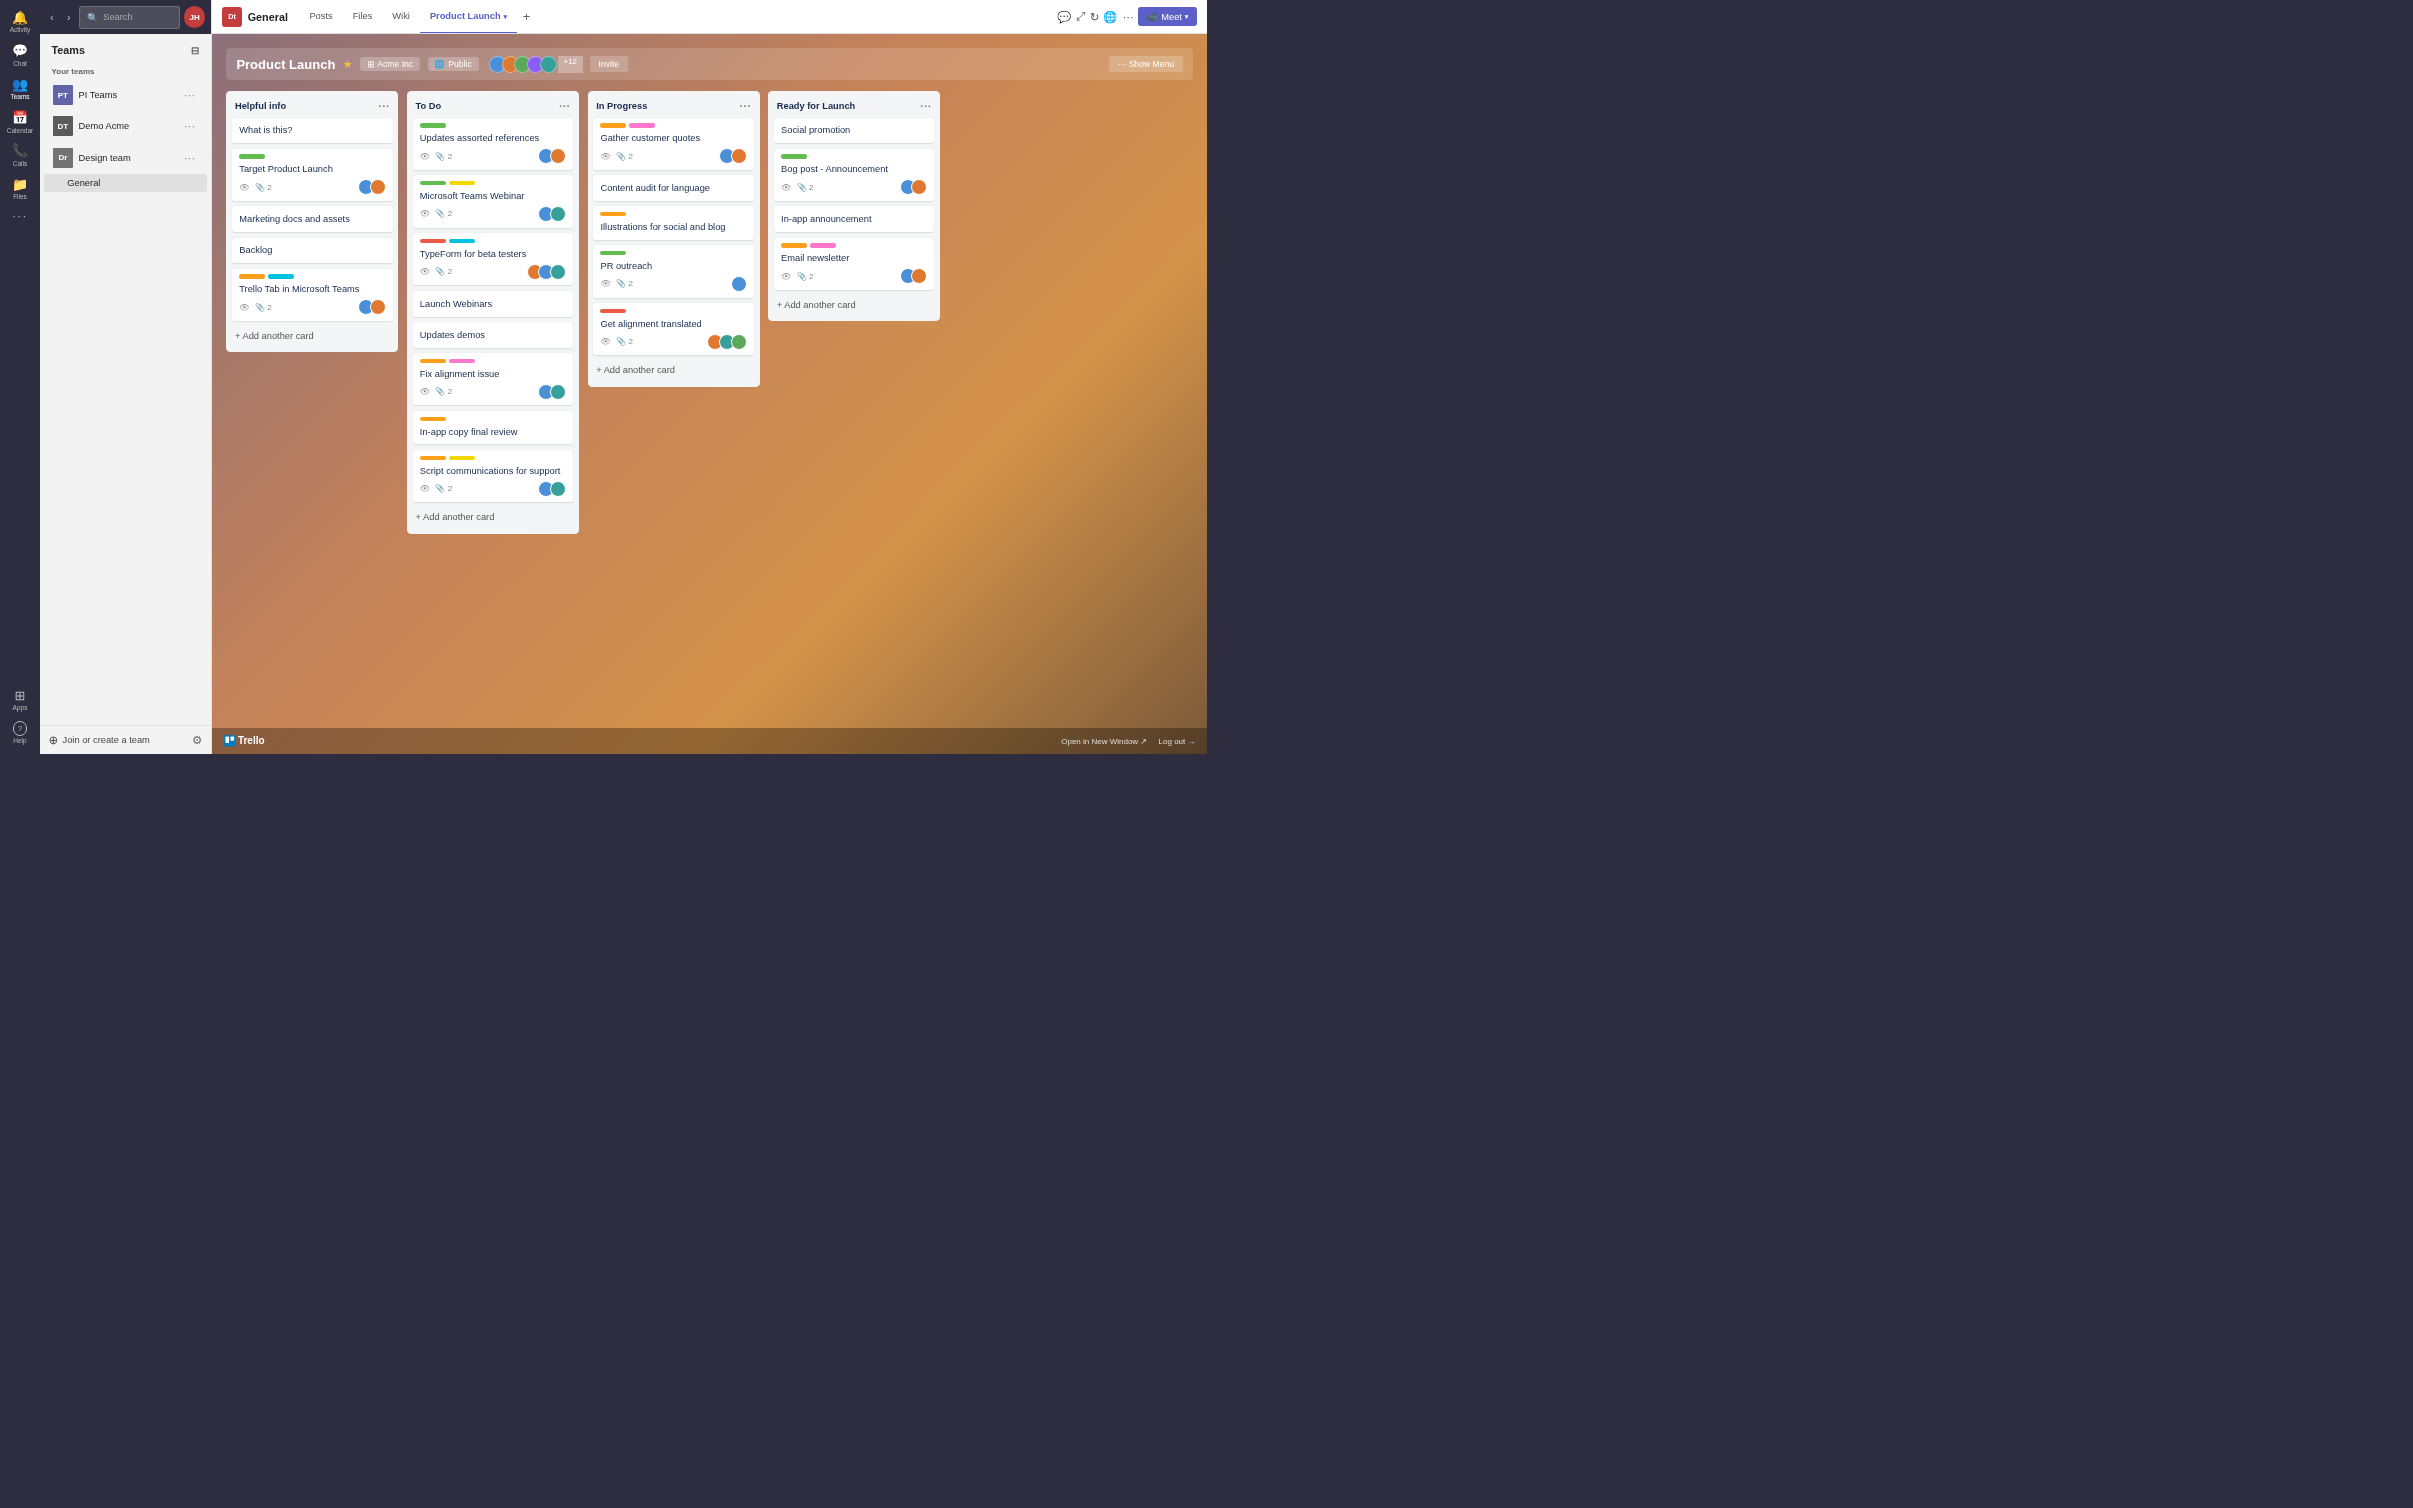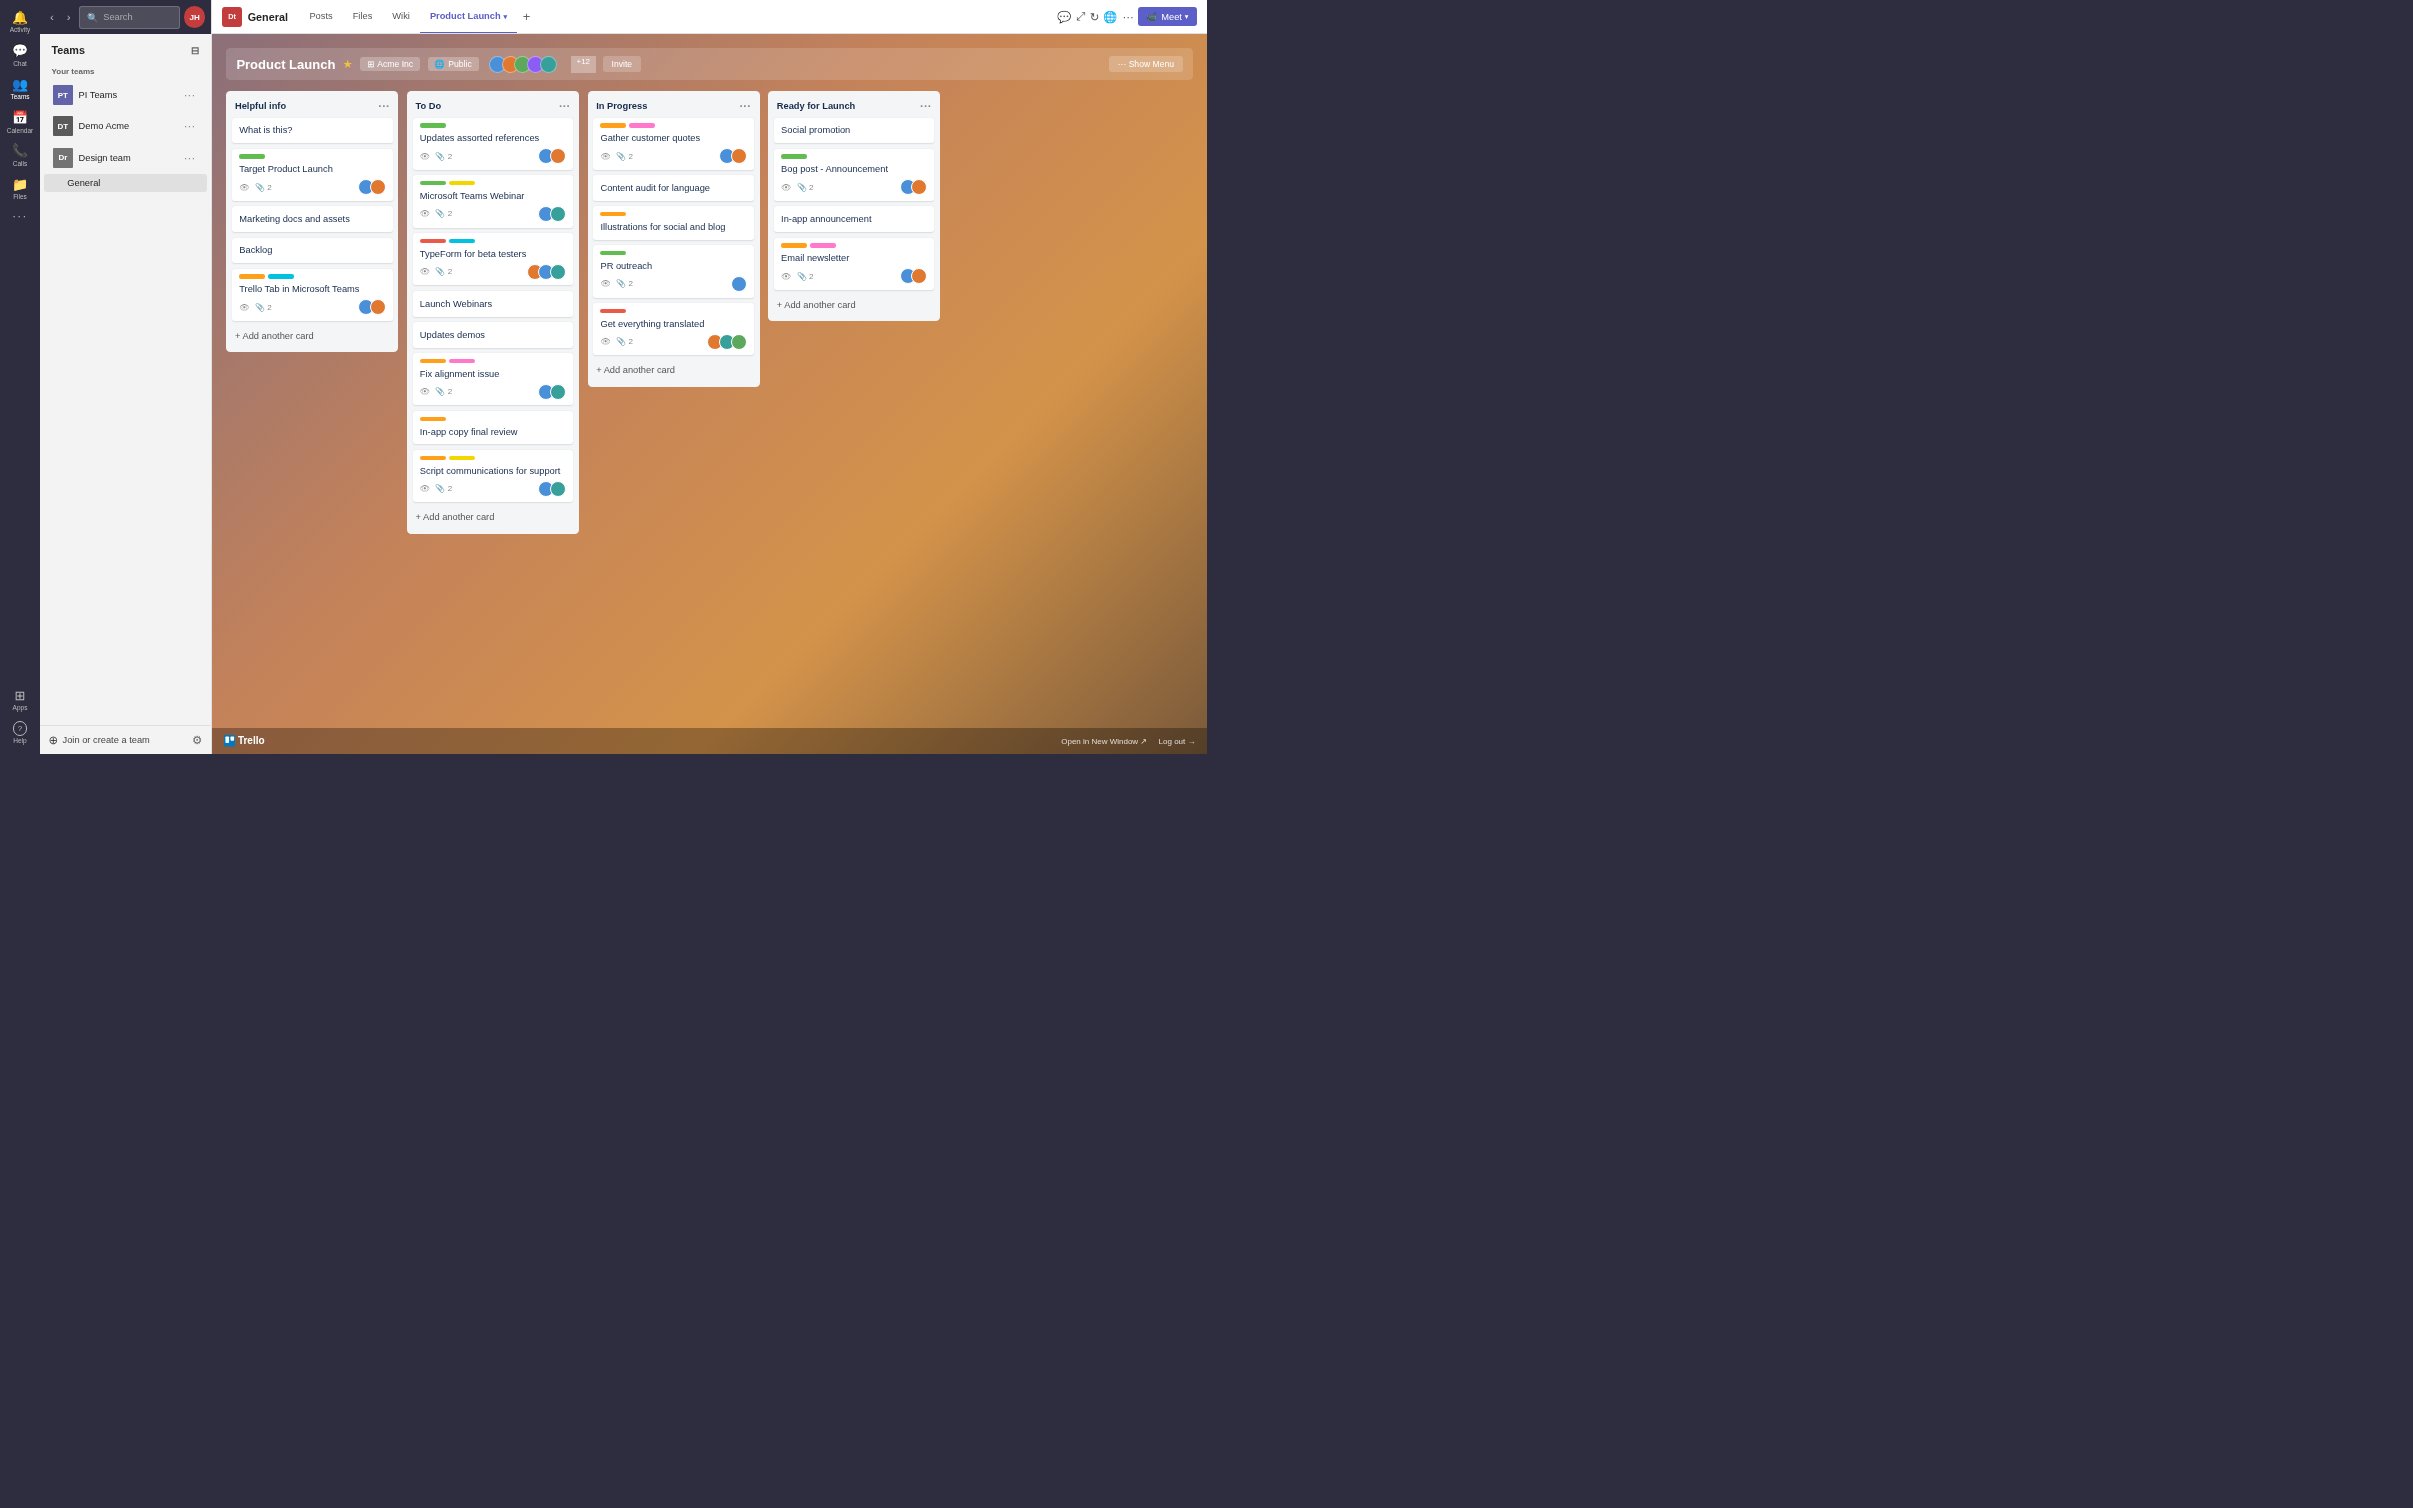--- a/index.html
+++ b/index.html
@@ -278,21 +278,21 @@
       font-size: 5.7px; color: white;
       overflow: hidden;
     }
     .member-avatar:first-child { margin-left: 0; }
     .more-badge {
       background: rgba(255,255,255,0.3);
       color: white;
       border-radius: 0;
       padding: 1.4px 5.7px;
       font-size: 8px;
-      margin-left: 14px;
+      margin-left: 1px;
     }
     .invite-btn {
       background: rgba(255,255,255,0.2);
       color: white;
       border: none;
       border-radius: 2.9px;
       padding: 2.9px 8.6px;
       font-size: 8.6px;
       cursor: pointer;
     }
@@ -843,21 +843,21 @@
             <div class="card-avatars">
               <div class="card-avatar av-blue"></div>
             </div>
           </div>
         </div>
 
         <div class="card">
           <div class="card-labels">
             <div class="label lb-red"></div>
           </div>
-          <span class="card-title">Get everything translated</span>
+          <span class="card-title">Get alignment translated</span>
           <div class="card-meta">
             <div class="card-meta-item">
                 <span>👁</span>
               </div>
             <div class="card-meta-item">
                 <span>📎</span>
                 <span>2</span>
               </div>
             <div class="card-avatars">
               <div class="card-avatar av-orange"></div>

